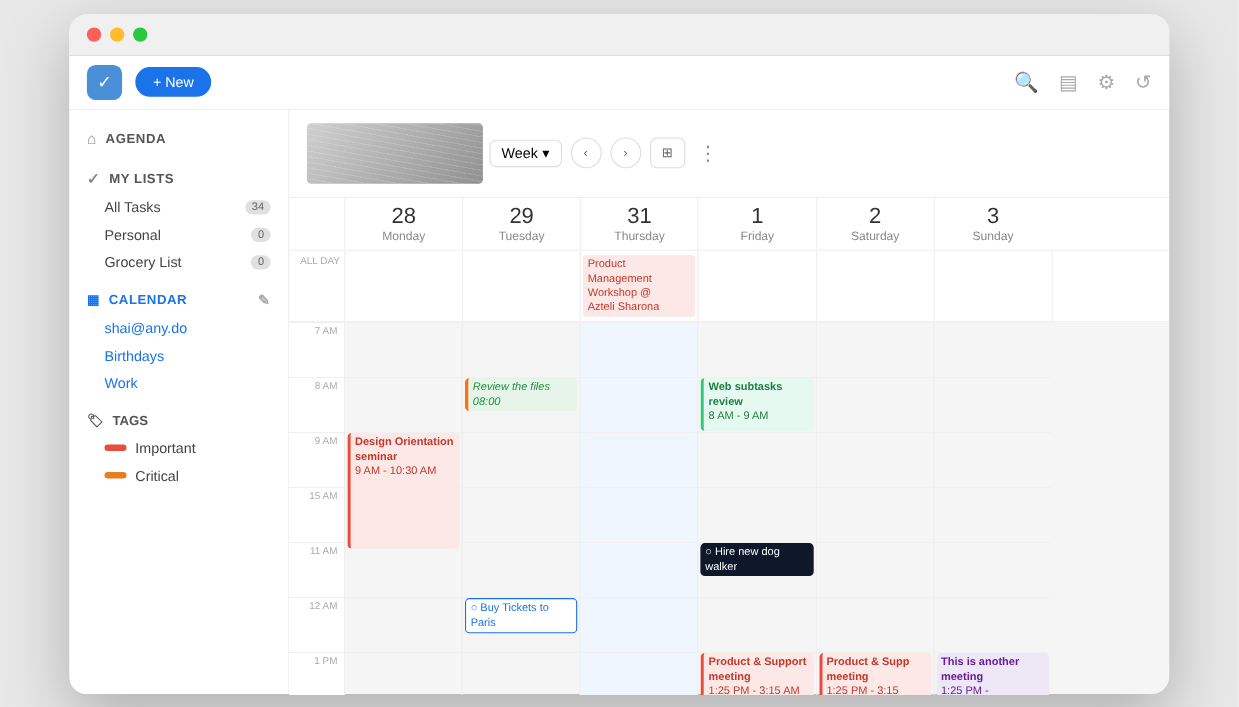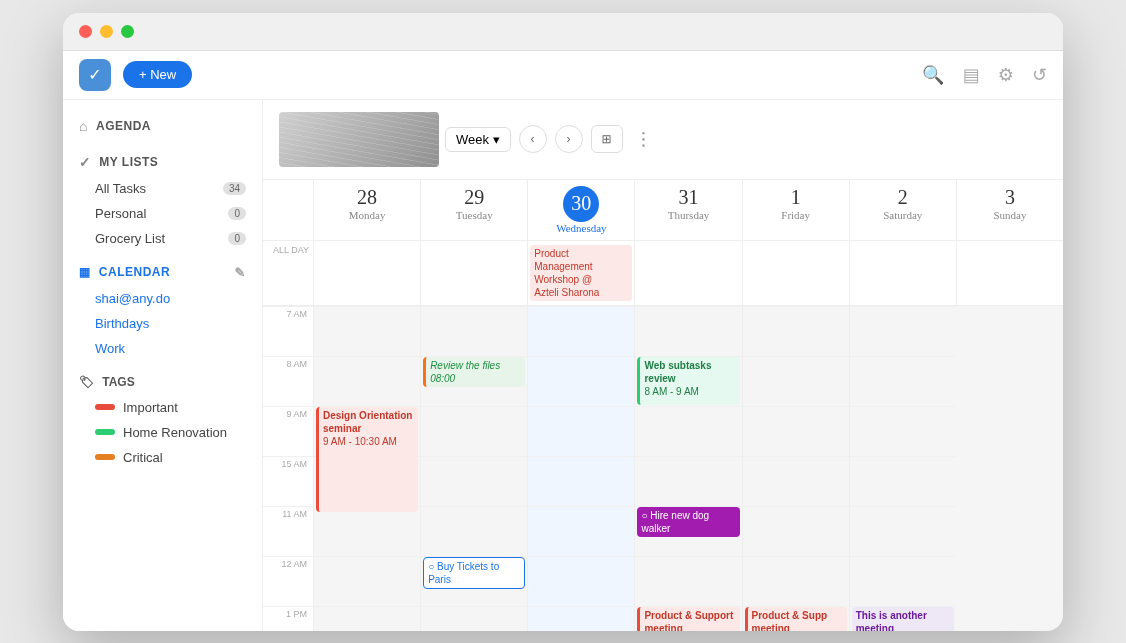--- a/index.html
+++ b/index.html
@@ -249,21 +249,20 @@
       display: grid;
       grid-template-columns: 50px repeat(7, 1fr);
       border-bottom: 1px solid #eee;
       background: #fff;
     }
     .day-header-spacer { }
     .day-header {
       text-align: center;
       padding: 6px 4px;
       border-left: 1px solid #eee;
-      font-family: Liberation Serif, serif;
     }
     .day-num {
       font-size: 20px;
       font-weight: 300;
       color: #333;
     }
     .day-num.today {
       background: #1a73e8;
       color: white;
       border-radius: 50%;
@@ -340,21 +339,21 @@
       position: absolute;
       left: 2px;
       right: 2px;
       border-radius: 4px;
       padding: 2px 4px;
       font-size: 10px;
       line-height: 1.3;
       z-index: 2;
       overflow: hidden;
     }
-    .event-blue { background: #a21caf; color: white; }
+    .event-blue { background: #0f172a; color: white; }
     .event-pink { background: #fce8e6; color: #c0392b; border-left: 3px solid #e74c3c; }
     .event-green-light { background: #e6f4ea; color: #1e8e3e; border-left: 3px solid #f97316; font-style: italic; }
     .event-teal { background: #e8f5e9; color: #2e7d32; border-left: 3px solid #4caf50; }
     .event-purple { background: #ede7f6; color: #6a1b9a; }
     .event-outline-blue { background: white; color: #1a73e8; border: 1.5px solid #1a73e8; border-radius: 4px; }
   </style>
 </head>
 <body>
 
 <div class="mac-window">
@@ -425,24 +424,20 @@
         <div class="sidebar-section">
           <div class="sidebar-tags-header">
             <span>🏷</span>
             <span>TAGS</span>
           </div>
           <div class="tag-item">
             <div class="tag-dot" style="background:#e74c3c;"></div>
             <span>Important</span>
           </div>
           <div class="tag-item">
-            <div class="tag-dot" style="background:#2ecc71;"></div>
-            <span>Home Renovation</span>
-          </div>
-          <div class="tag-item">
             <div class="tag-dot" style="background:#e67e22;"></div>
             <span>Critical</span>
           </div>
         </div>
       </div>
 
       <div class="calendar-area">
 
         <div class="cal-header">
           <div style="display:flex;align-items:center;gap:6px;">
@@ -470,24 +465,20 @@
             <div class="day-header">
               <div class="day-num">28</div>
               <div class="day-name">Monday</div>
             </div>
 
             <div class="day-header">
               <div class="day-num">29</div>
               <div class="day-name">Tuesday</div>
             </div>
 
-            <div class="day-header">
-              <div class="day-num today">30</div>
-              <div class="day-name today-name">Wednesday</div>
-            </div>
 
             <div class="day-header">
               <div class="day-num">31</div>
               <div class="day-name">Thursday</div>
             </div>
 
             <div class="day-header">
               <div class="day-num">1</div>
               <div class="day-name">Friday</div>
             </div>

